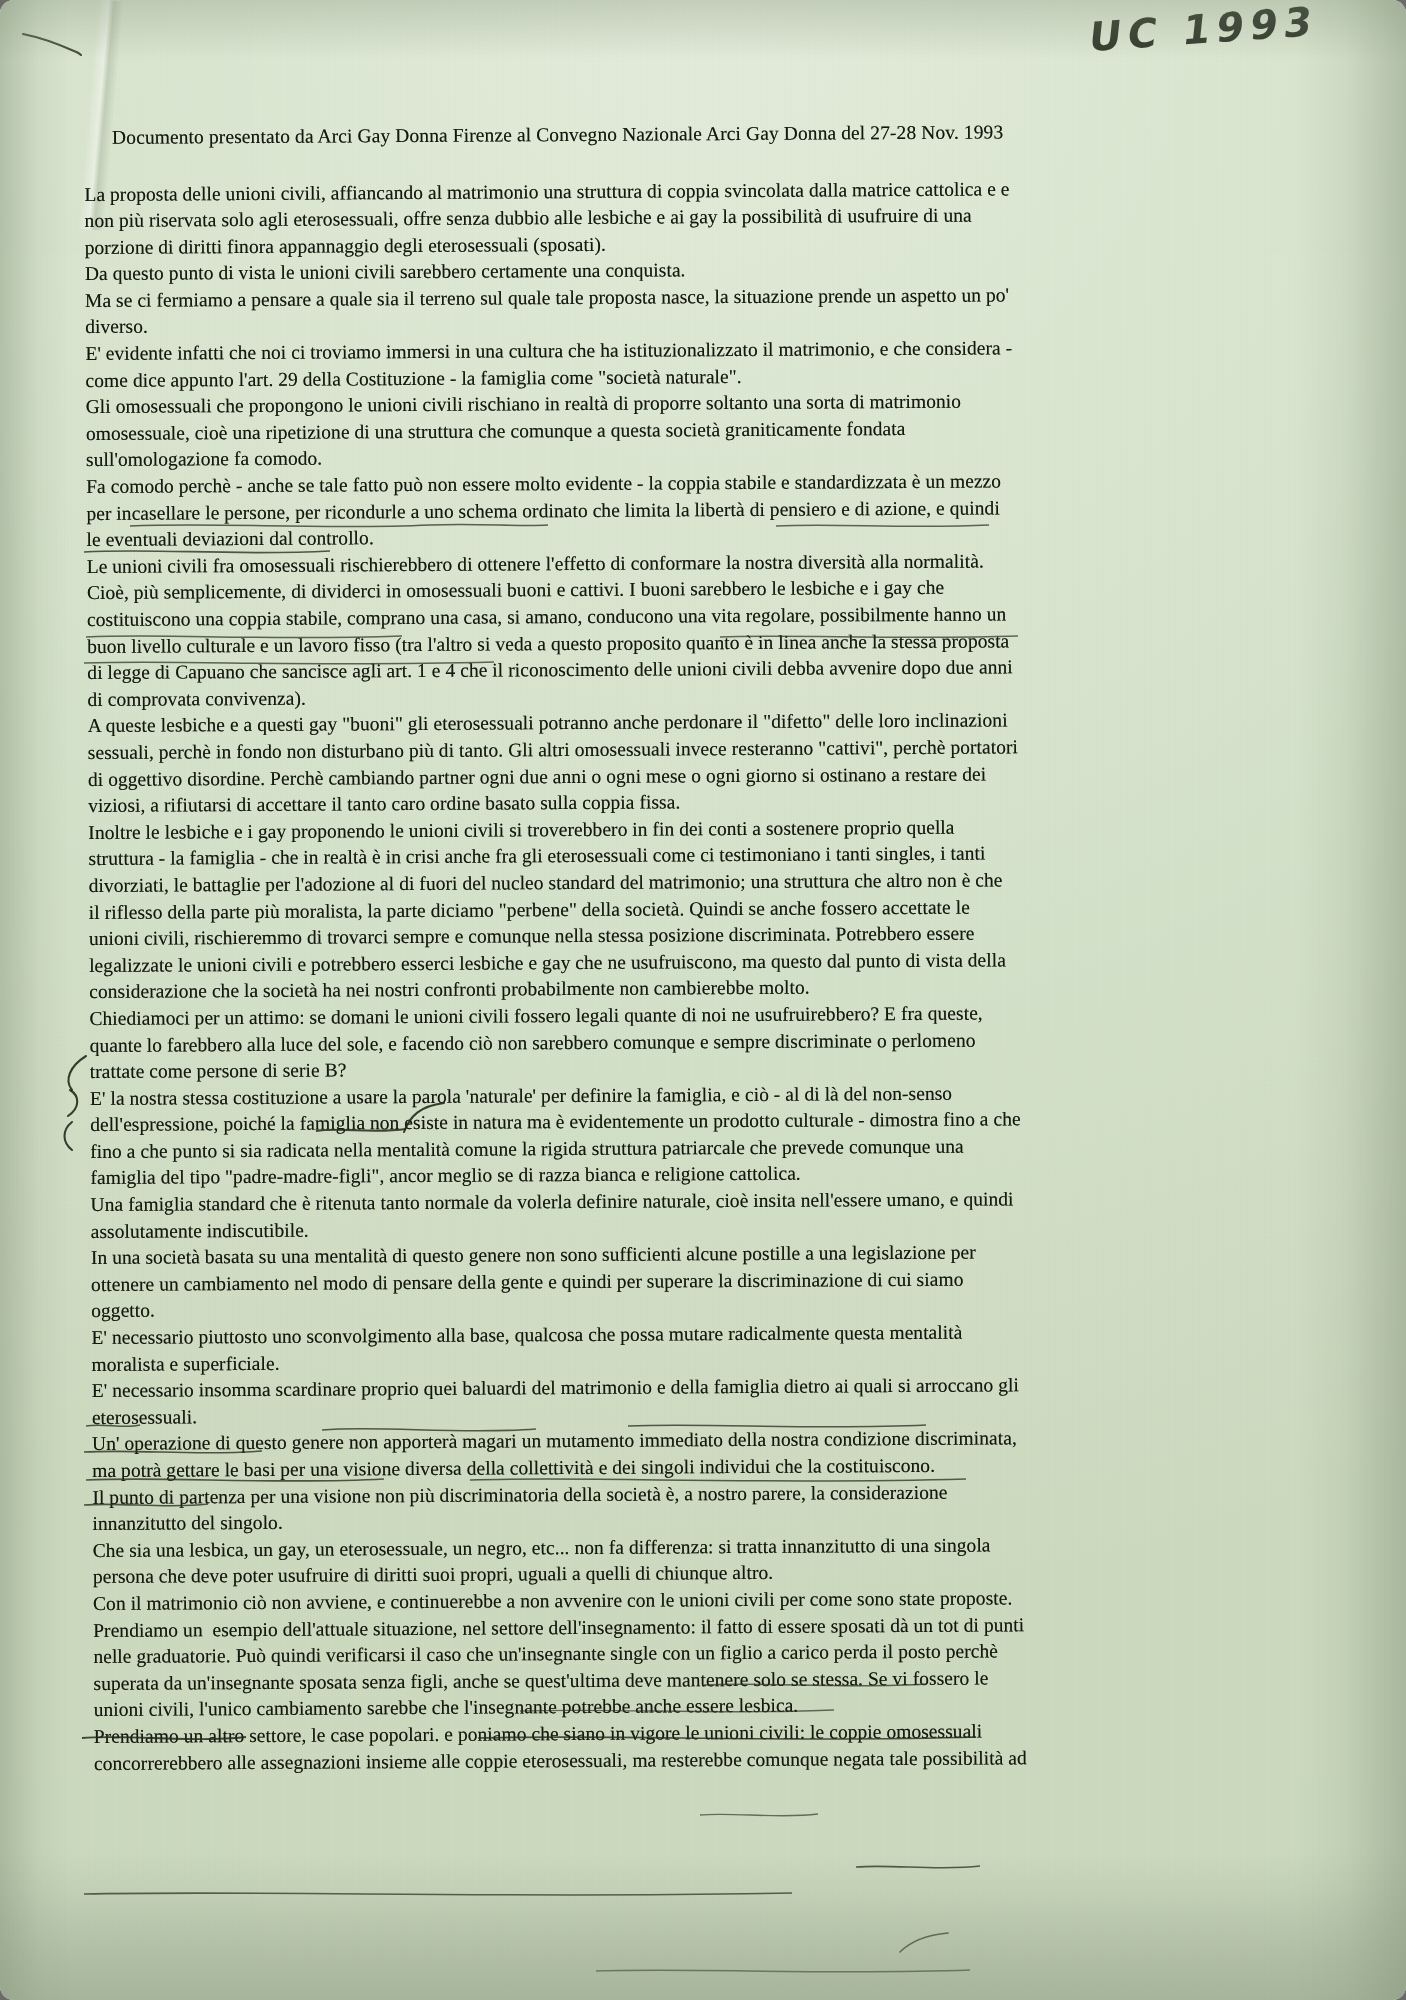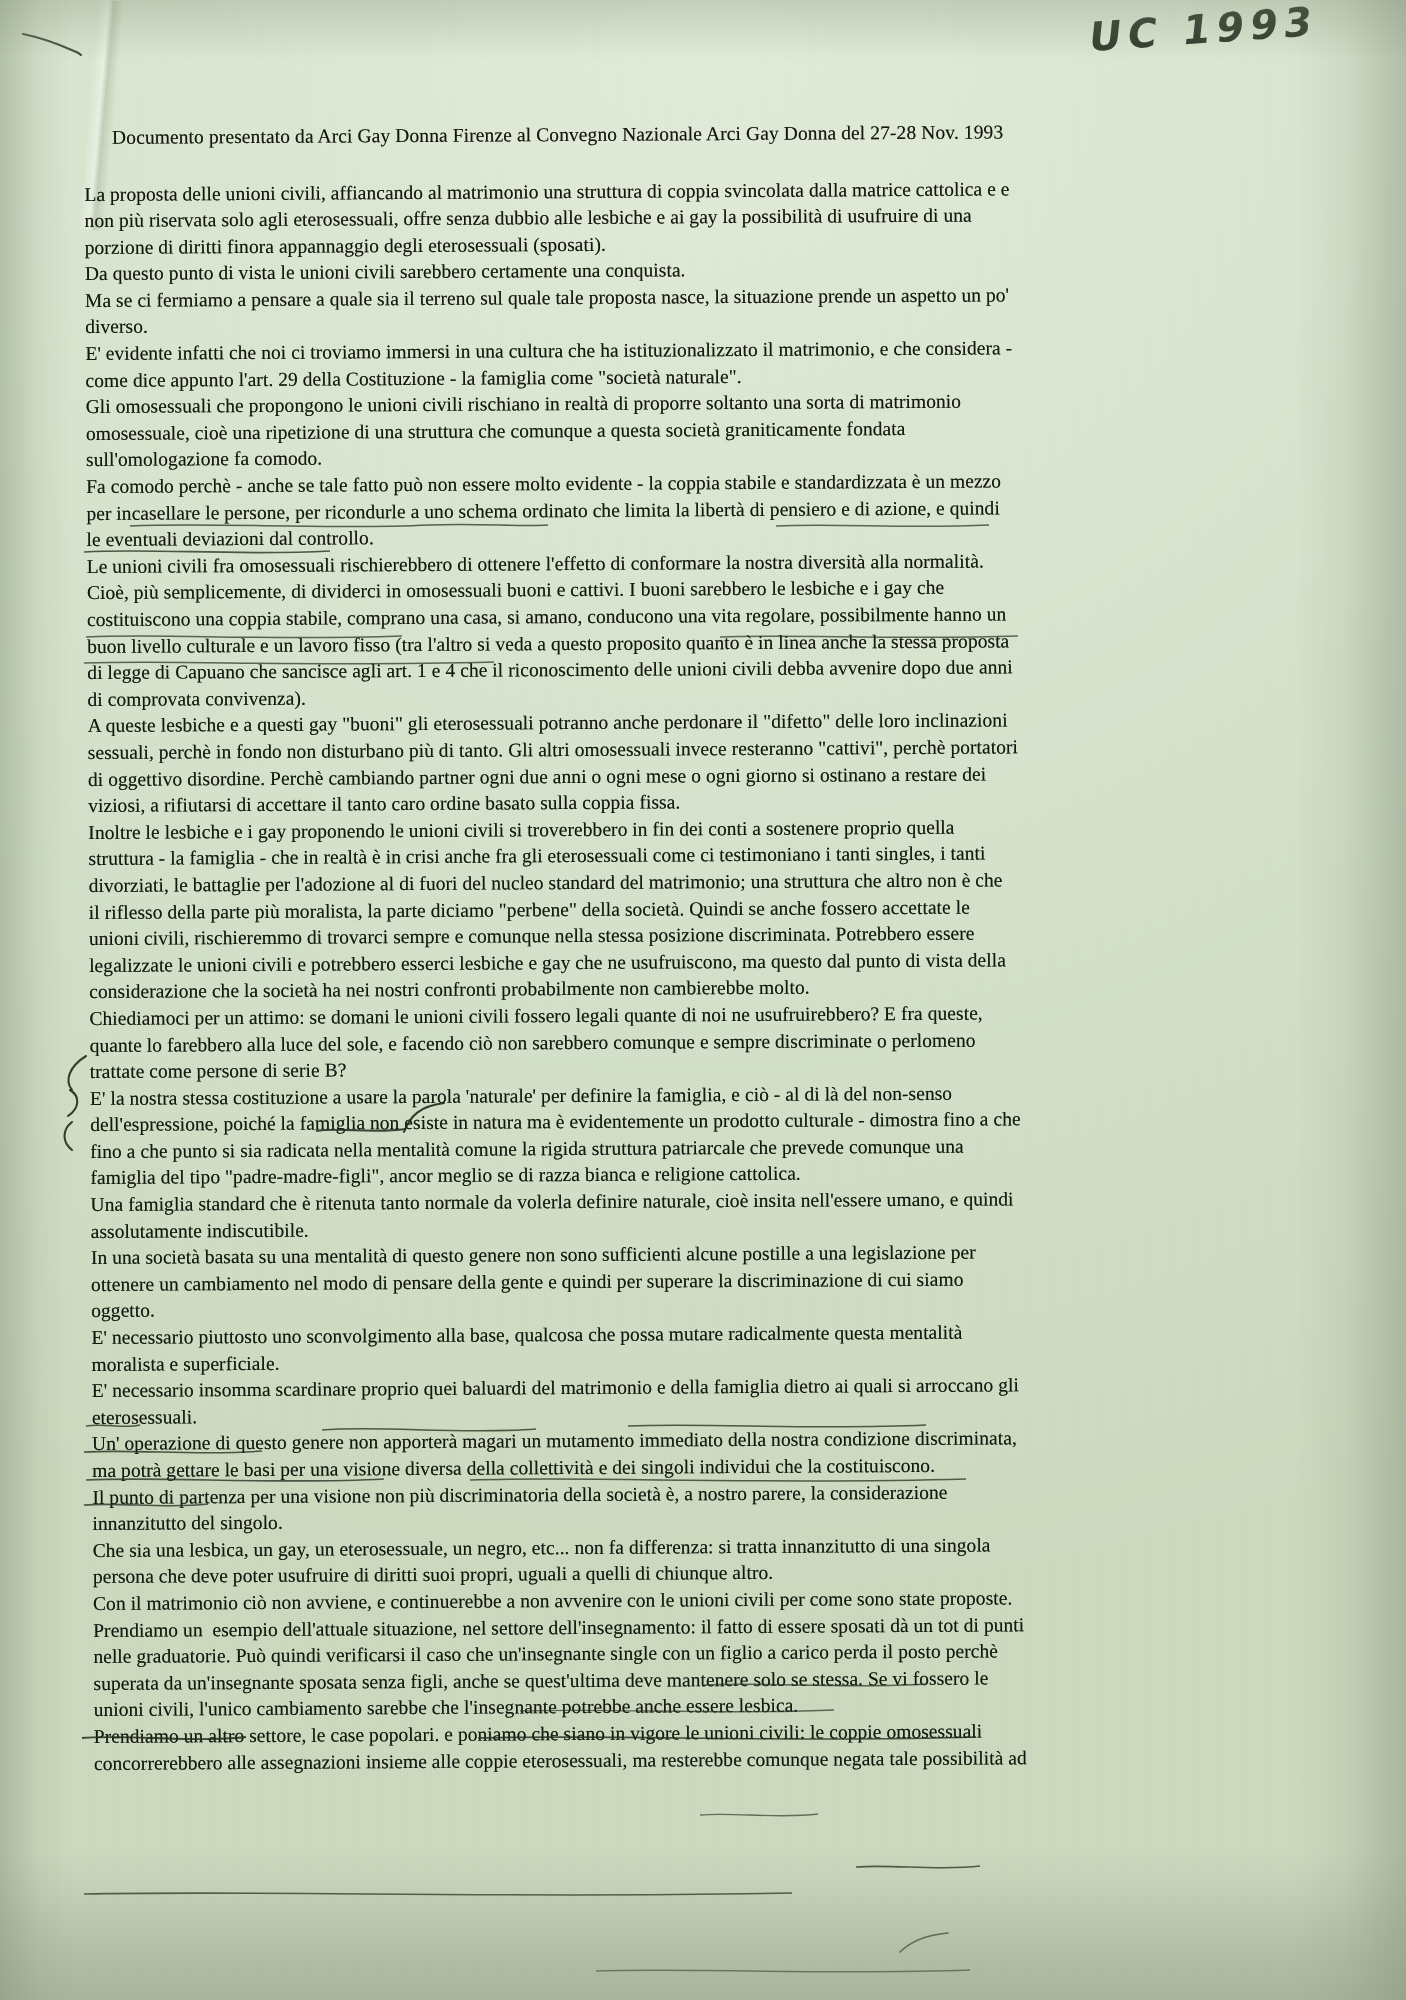--- a/index.html
+++ b/index.html
@@ -7,20 +7,21 @@
     padding: 0;
     background: #6b6b6b;
   }
   .page {
     position: relative;
     width: 1406px;
     height: 2000px;
     overflow: hidden;
     background: #d9e5cf;
     font-family: "Liberation Serif", "DejaVu Serif", serif;
+    border-radius: 14px;
   }
 
   
   .paper-base {
     position: absolute;
     inset: 0;
     background:
       radial-gradient(120% 80% at 50% 0%, #e3ecdb 0%, #dae6d0 35%, #d3e0c8 70%, #ccdabf 100%);
   }
   .paper-grain {

